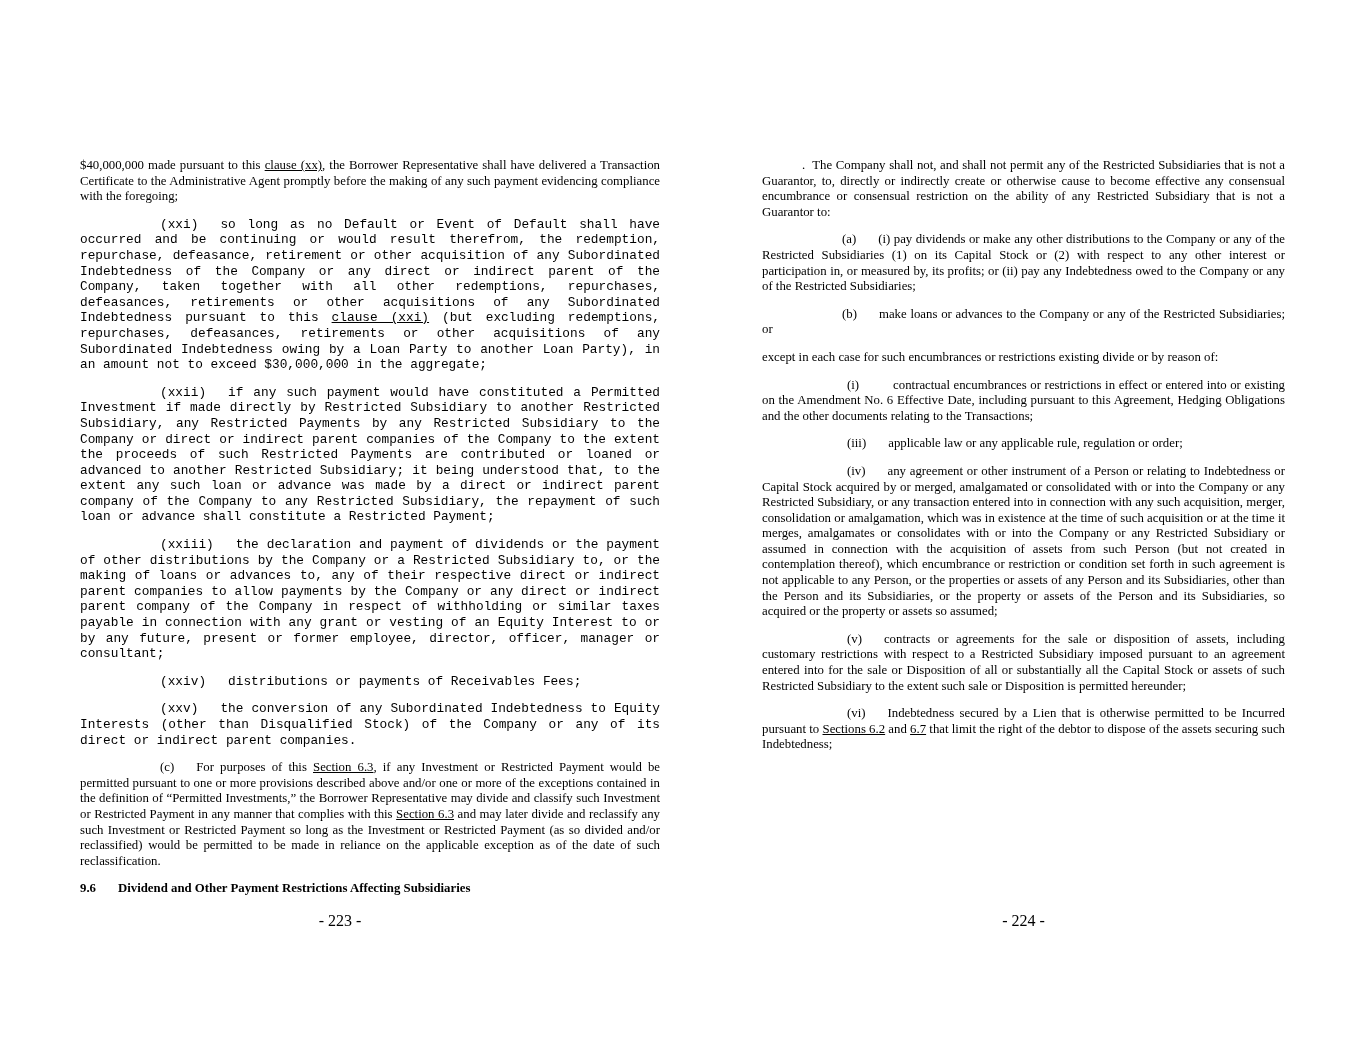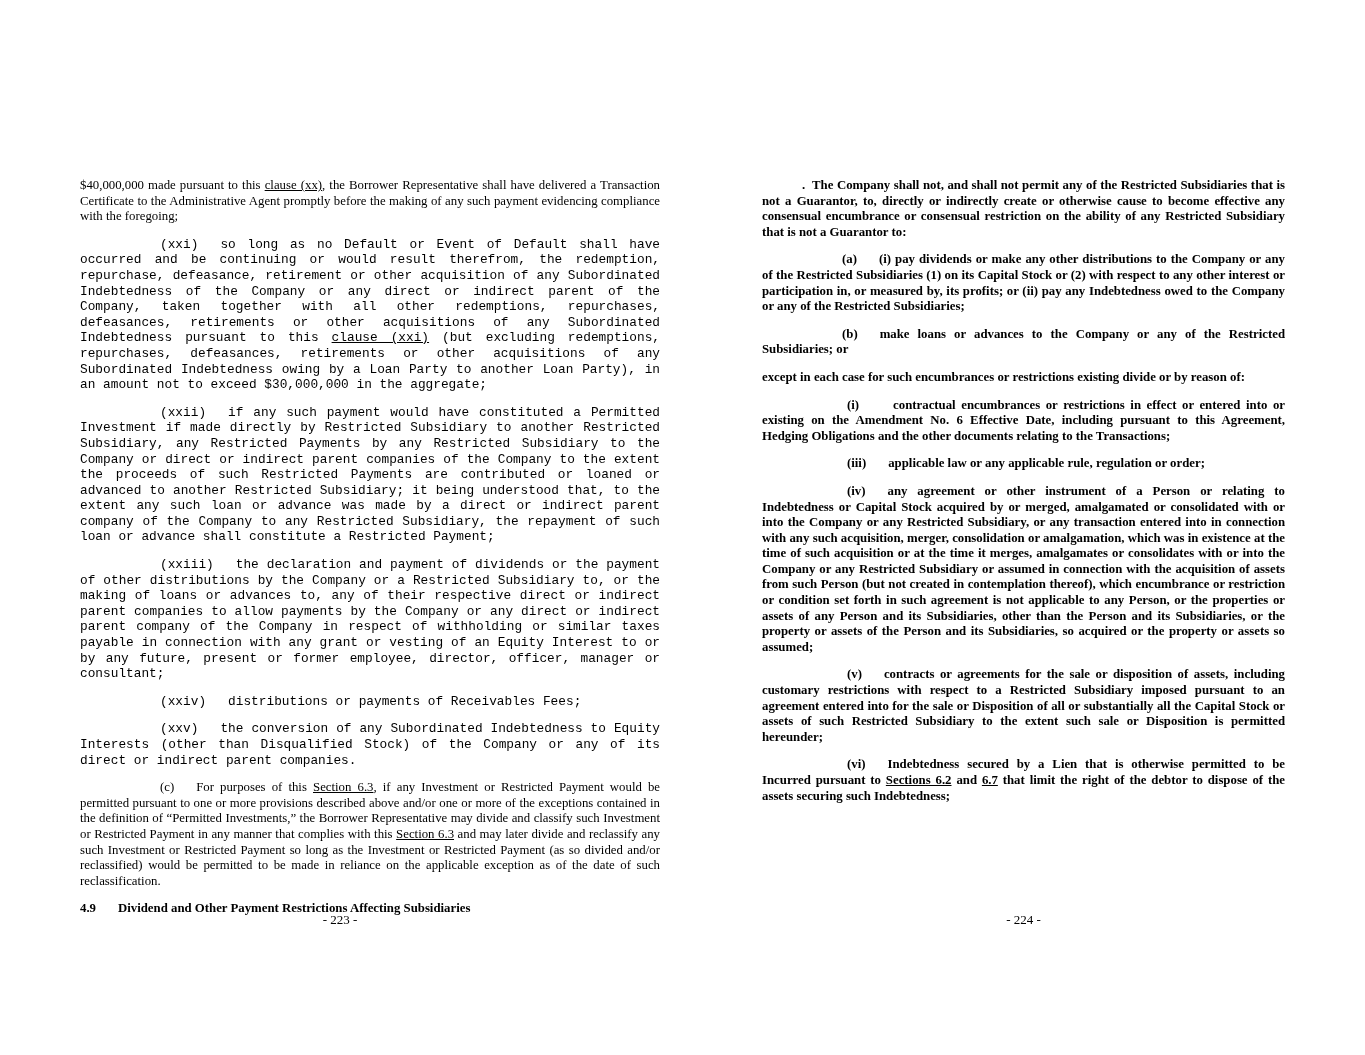--- a/index.html
+++ b/index.html
@@ -5,23 +5,23 @@
   html, body { margin: 0; padding: 0; }
   body {
     width: 1365px;
     height: 1055px;
     background: #ffffff;
     position: relative;
     overflow: hidden;
     font-family: "Liberation Serif", serif;
     color: #000000;
   }
-  .page { position: absolute; top: 178px; }
+  .page { position: absolute; top: 158px; }
   .page-left  { left: 80px;  width: 580px; }
-  .page-right { left: 762px; width: 523px; font-weight: bold; }
+  .page-right { left: 762px; width: 523px; }
 
   .page-content p {
     margin: 0 0 12px 0;
     text-align: justify;
     font-size: 12.8px;
     line-height: 15.6px;
   }
 
   
   .s-blockA        { margin-left: 40px; margin-right: 60px; }
@@ -33,39 +33,39 @@
   .s-heading       { margin-left: 40px; text-align: left; }
 
   .tab { display: inline-block; width: 22px; }
   .tab-wide { width: 34px; }
   .u { text-decoration: underline; }
   .b { font-weight: bold; }
 
   .page-number {
     position: absolute;
     top: 912px;
-    font-size: 13px;
+    font-size: 16px;
     text-align: center;
   }
   .page-number-left  { left: 80px;  width: 520px; }
   .page-number-right { left: 762px; width: 523px; }
 </style>
 </head>
 <body>
 
 <div class="page page-left">
   <div class="page-content">
       <p class="s-blockA"><span>$40,000,000 made pursuant to this </span><span class="u">clause (xx)</span><span>, the Borrower Representative shall have delivered a Transaction Certificate to the Administrative Agent promptly before the making of any such payment evidencing compliance with the foregoing;</span></p>
       <p class="s-blockA-indent"><span>(xxi)</span><span class="tab"></span><span>so long as no Default or Event of Default shall have occurred and be continuing or would result therefrom, the redemption, repurchase, defeasance, retirement or other acquisition of any Subordinated Indebtedness of the Company or any direct or indirect parent of the Company, taken together with all other redemptions, repurchases, defeasances, retirements or other acquisitions of any Subordinated Indebtedness pursuant to this </span><span class="u">clause (xxi)</span><span> (but excluding redemptions, repurchases, defeasances, retirements or other acquisitions of any Subordinated Indebtedness owing by a Loan Party to another Loan Party), in an amount not to exceed $30,000,000 in the aggregate;</span></p>
       <p class="s-blockA-indent"><span>(xxii)</span><span class="tab"></span><span>if any such payment would have constituted a Permitted Investment if made directly by Restricted Subsidiary to another Restricted Subsidiary, any Restricted Payments by any Restricted Subsidiary to the Company or direct or indirect parent companies of the Company to the extent the proceeds of such Restricted Payments are contributed or loaned or advanced to another Restricted Subsidiary; it being understood that, to the extent any such loan or advance was made by a direct or indirect parent company of the Company to any Restricted Subsidiary, the repayment of such loan or advance shall constitute a Restricted Payment;</span></p>
       <p class="s-blockA-indent"><span>(xxiii)</span><span class="tab"></span><span>the declaration and payment of dividends or the payment of other distributions by the Company or a Restricted Subsidiary to, or the making of loans or advances to, any of their respective direct or indirect parent companies to allow payments by the Company or any direct or indirect parent company of the Company in respect of withholding or similar taxes payable in connection with any grant or vesting of an Equity Interest to or by any future, present or former employee, director, officer, manager or consultant;</span></p>
       <p class="s-blockA-indent"><span>(xxiv)</span><span class="tab"></span><span>distributions or payments of Receivables Fees;</span></p>
       <p class="s-blockA-indent"><span>(xxv)</span><span class="tab"></span><span>the conversion of any Subordinated Indebtedness to Equity Interests (other than Disqualified Stock) of the Company or any of its direct or indirect parent companies.</span></p>
       <p class="s-body-indent"><span>(c)</span><span class="tab"></span><span>For purposes of this </span><span class="u">Section 6.3</span><span>, if any Investment or Restricted Payment would be permitted pursuant to one or more provisions described above and/or one or more of the exceptions contained in the definition of “Permitted Investments,” the Borrower Representative may divide and classify such Investment or Restricted Payment in any manner that complies with this </span><span class="u">Section 6.3</span><span> and may later divide and reclassify any such Investment or Restricted Payment so long as the Investment or Restricted Payment (as so divided and/or reclassified) would be permitted to be made in reliance on the applicable exception as of the date of such reclassification.</span></p>
-      <p class="s-heading"><span class="b">4.9</span><span class="tab"></span><span class="b">Dividend and Other Payment Restrictions Affecting Subsidiaries</span></p>
+      <p class="s-heading"><span class="b">9.6</span><span class="tab"></span><span class="b">Dividend and Other Payment Restrictions Affecting Subsidiaries</span></p>
     </div>
 </div>
 
 <div class="page-number page-number-left">- 223 -</div>
 
 <div class="page page-right">
   <div class="page-content">
       <p class="s-body-indent-sm"><span>.&nbsp; The Company shall not, and shall not permit any of the Restricted Subsidiaries that is not a Guarantor, to, directly or indirectly create or otherwise cause to become effective any consensual encumbrance or consensual restriction on the ability of any Restricted Subsidiary that is not a Guarantor to:</span></p>
       <p class="s-body-indent"><span>(a)</span><span class="tab"></span><span>(i) pay dividends or make any other distributions to the Company or any of the Restricted Subsidiaries (1) on its Capital Stock or (2) with respect to any other interest or participation in, or measured by, its profits; or (ii) pay any Indebtedness owed to the Company or any of the Restricted Subsidiaries;</span></p>
       <p class="s-body-indent"><span>(b)</span><span class="tab"></span><span>make loans or advances to the Company or any of the Restricted Subsidiaries; or</span></p>

